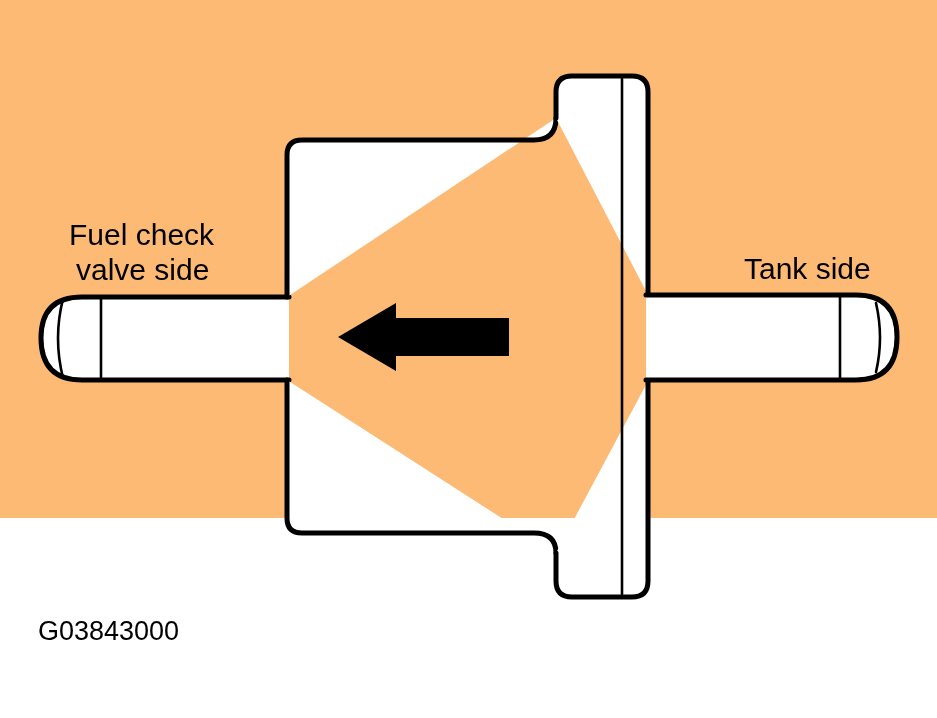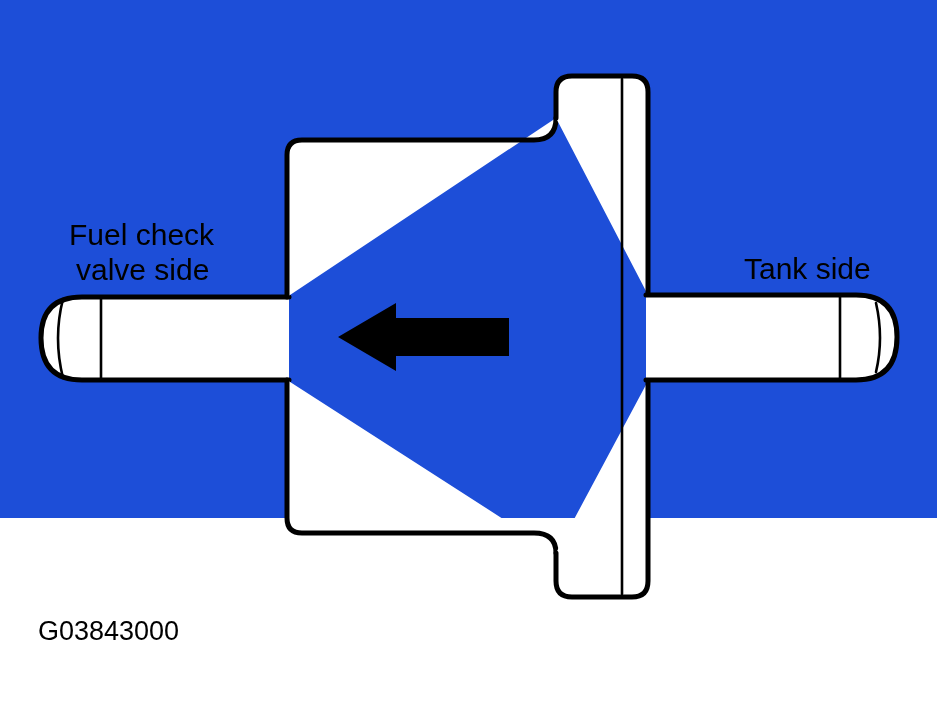--- a/index.html
+++ b/index.html
@@ -11,21 +11,21 @@
   body {
     width: 937px;
     height: 718px;
     font-family: "Liberation Sans", sans-serif;
     overflow: hidden;
   }
   #diagram-root {
     position: relative;
     width: 937px;
     height: 518px;
-    background: #1d4ed8;
+    background: #fdba74;
   }
   svg#figure {
     display: block;
     width: 937px;
     height: 718px;
   }
   .outline {
     fill: #ffffff;
     stroke: #000000;
     stroke-width: 5;

